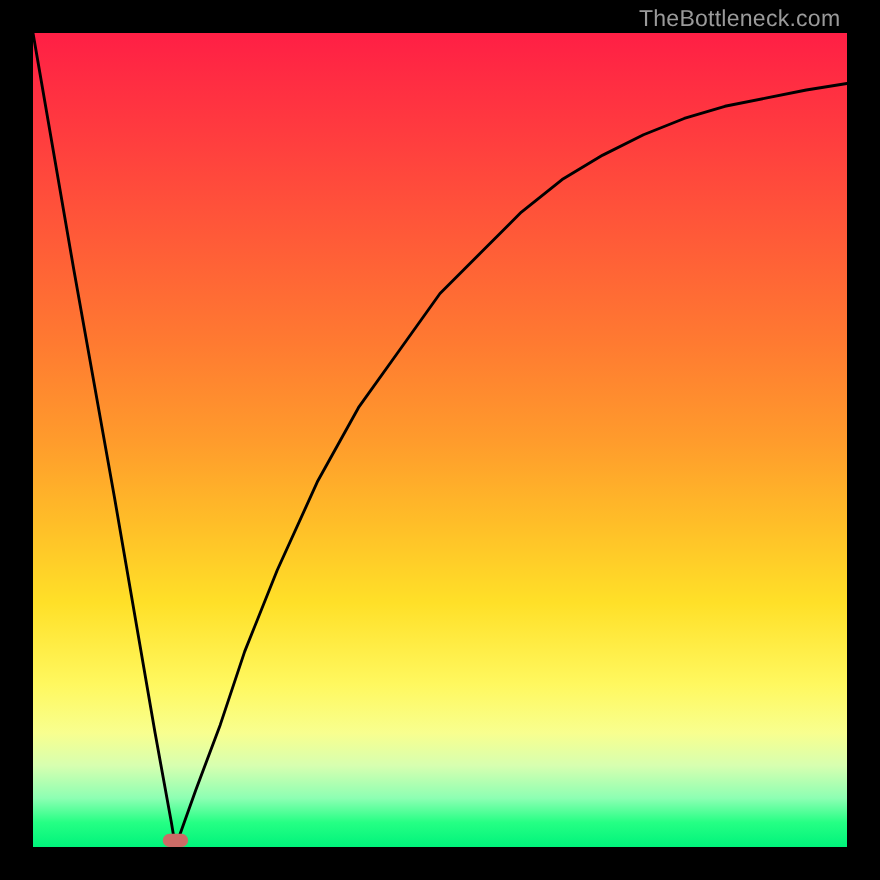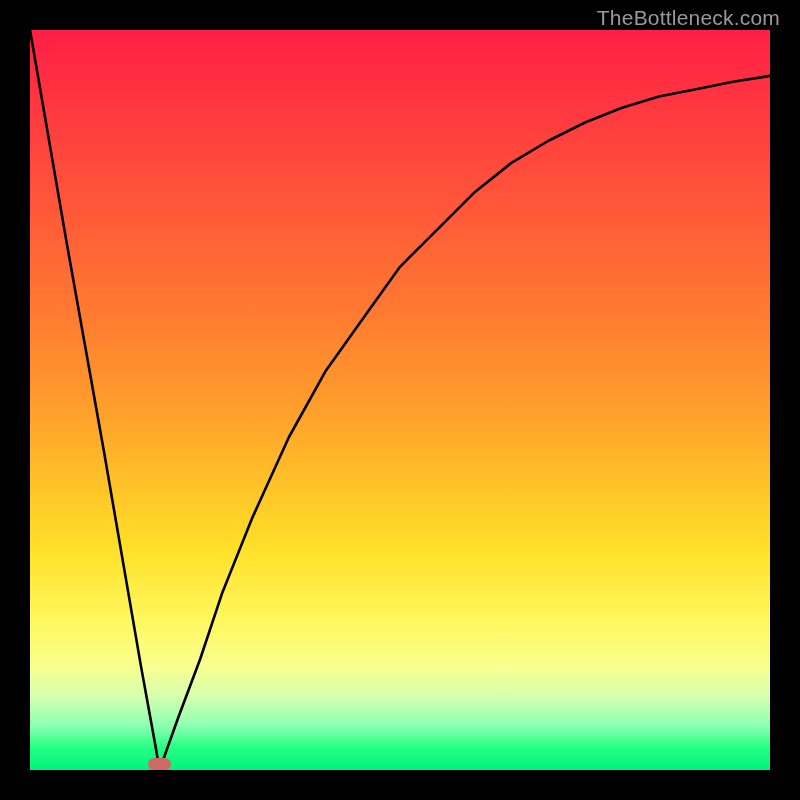--- a/index.html
+++ b/index.html
@@ -53,21 +53,21 @@
     height: 100%;
   }
   .marker {
     position: absolute;
     background: #cc6b66;
     border-radius: 6px;
   }
   .watermark {
     position: absolute;
     top: 6px;
-    right: 20px;
+    right: 36px;
     color: #9a9a9a;
     font-size: 21px;
     font-weight: 500;
     letter-spacing: 0.2px;
     user-select: none;
   }
 </style>
 </head>
 <body>
 

